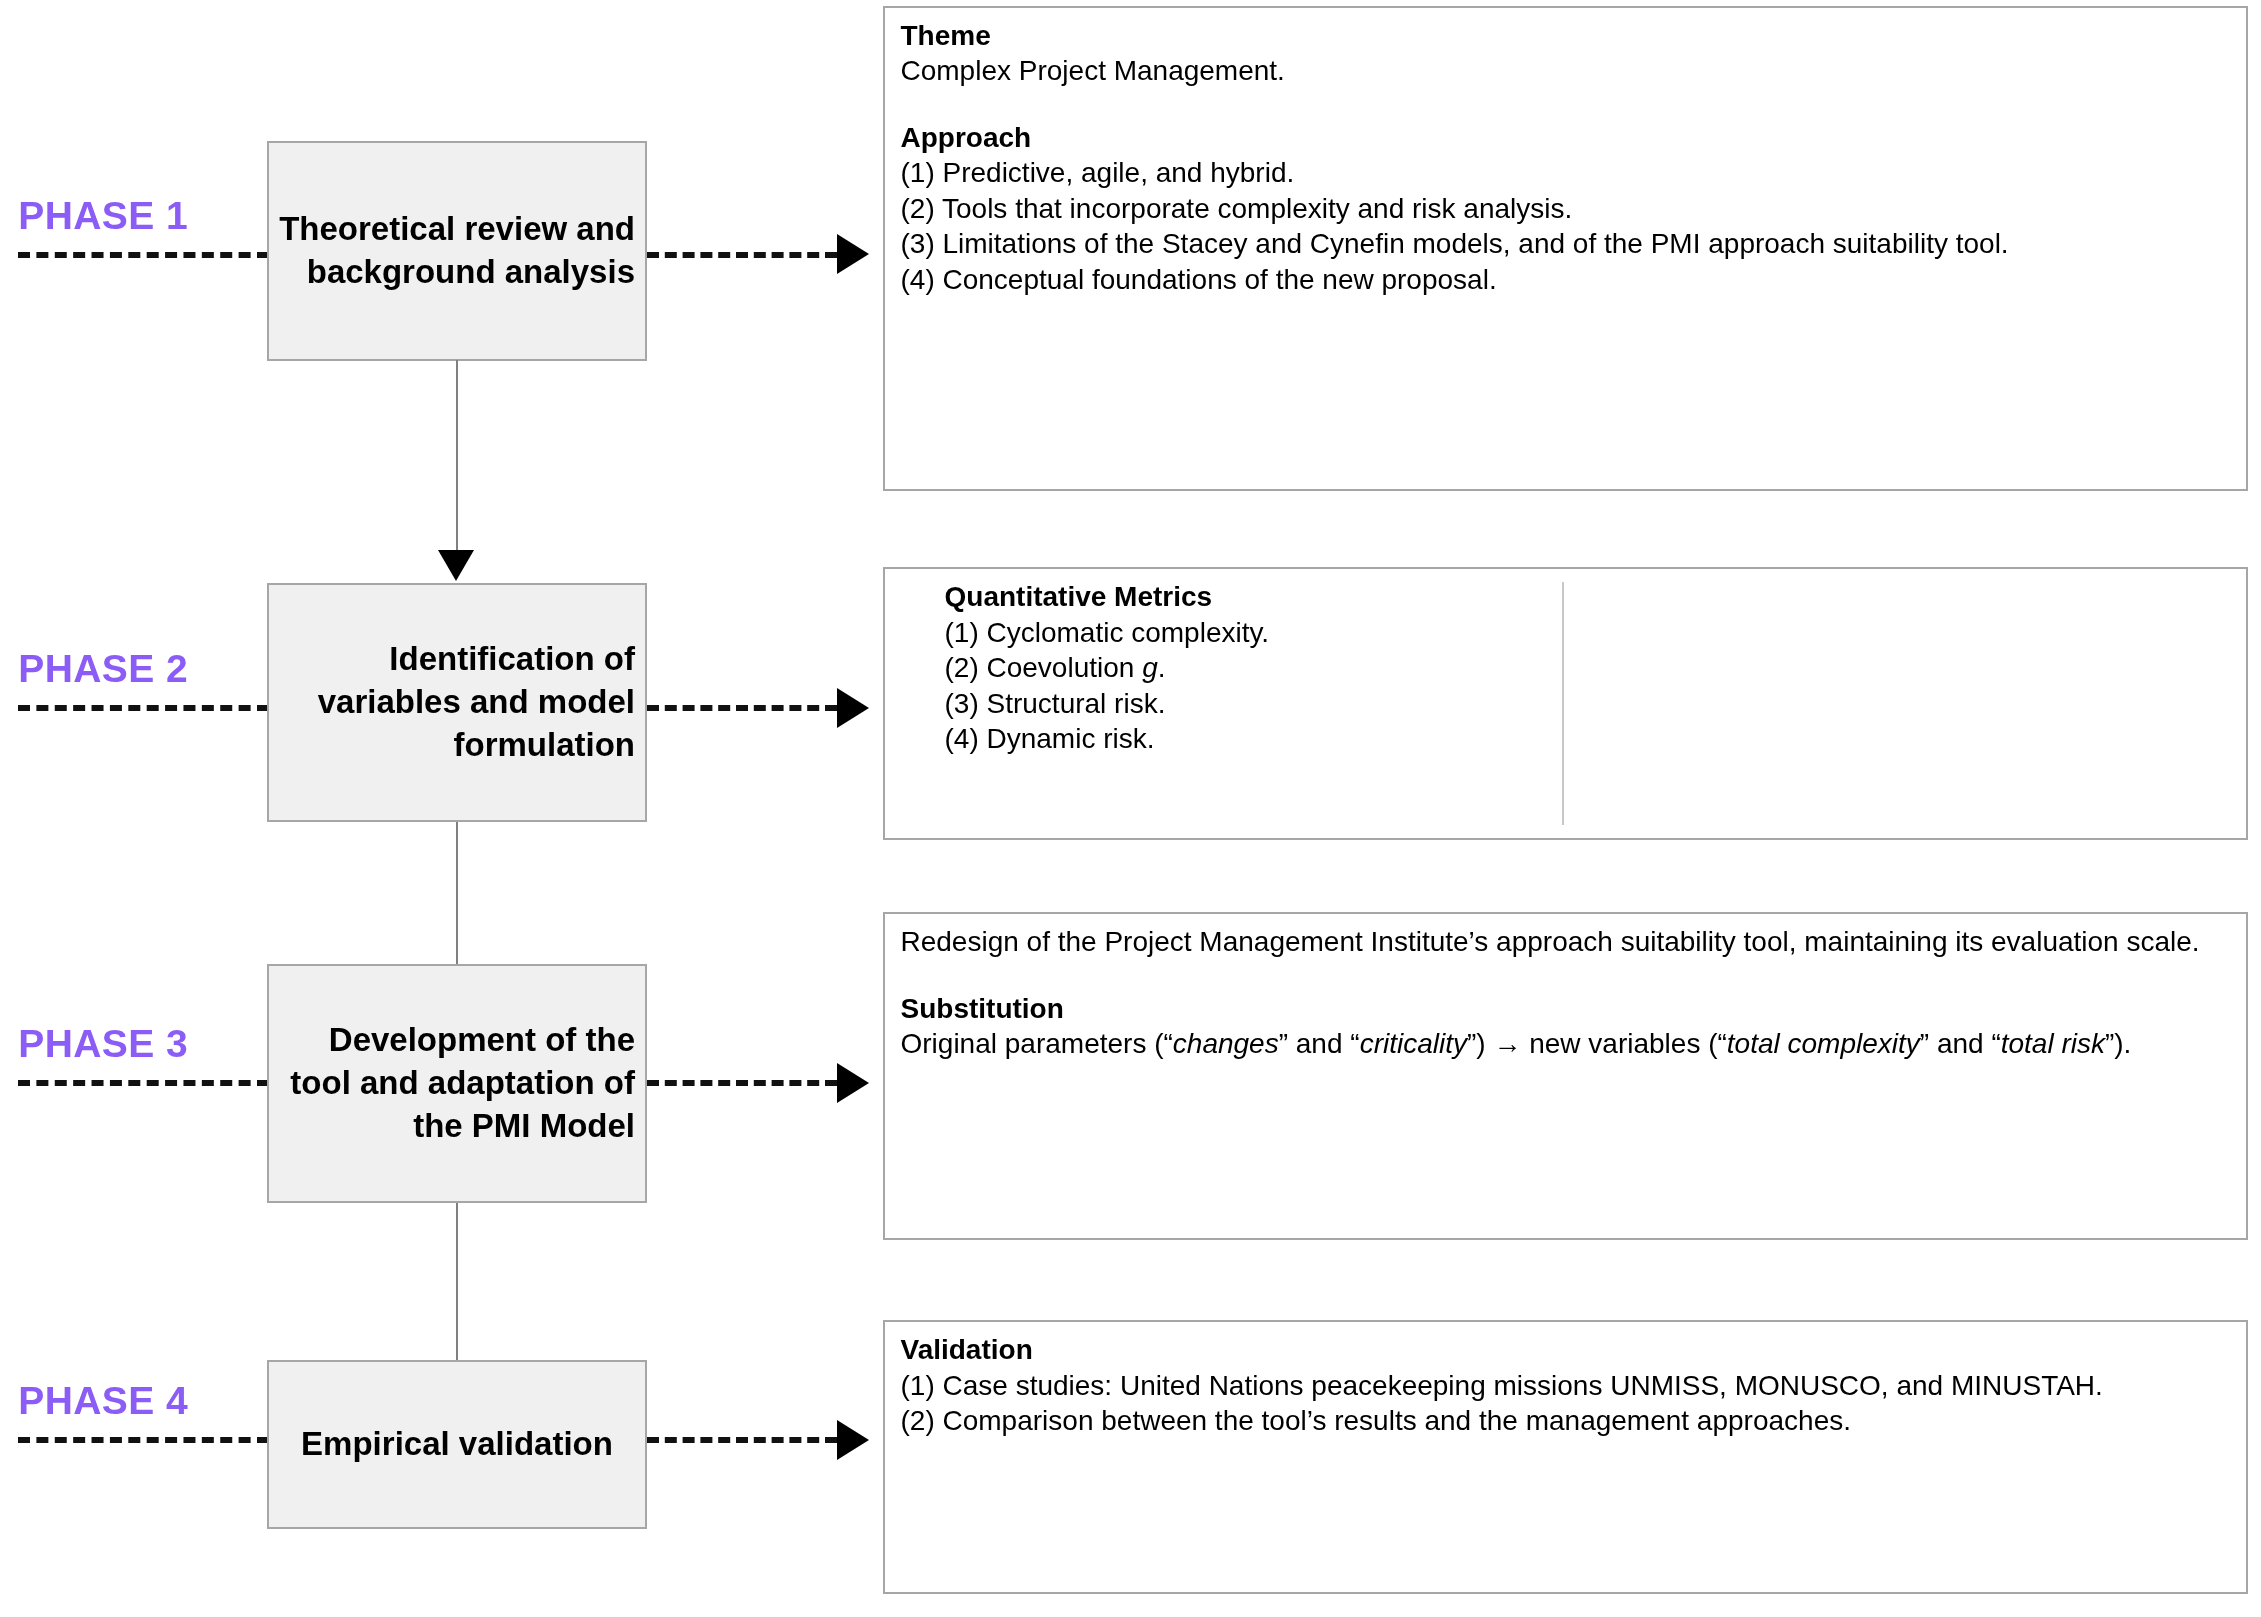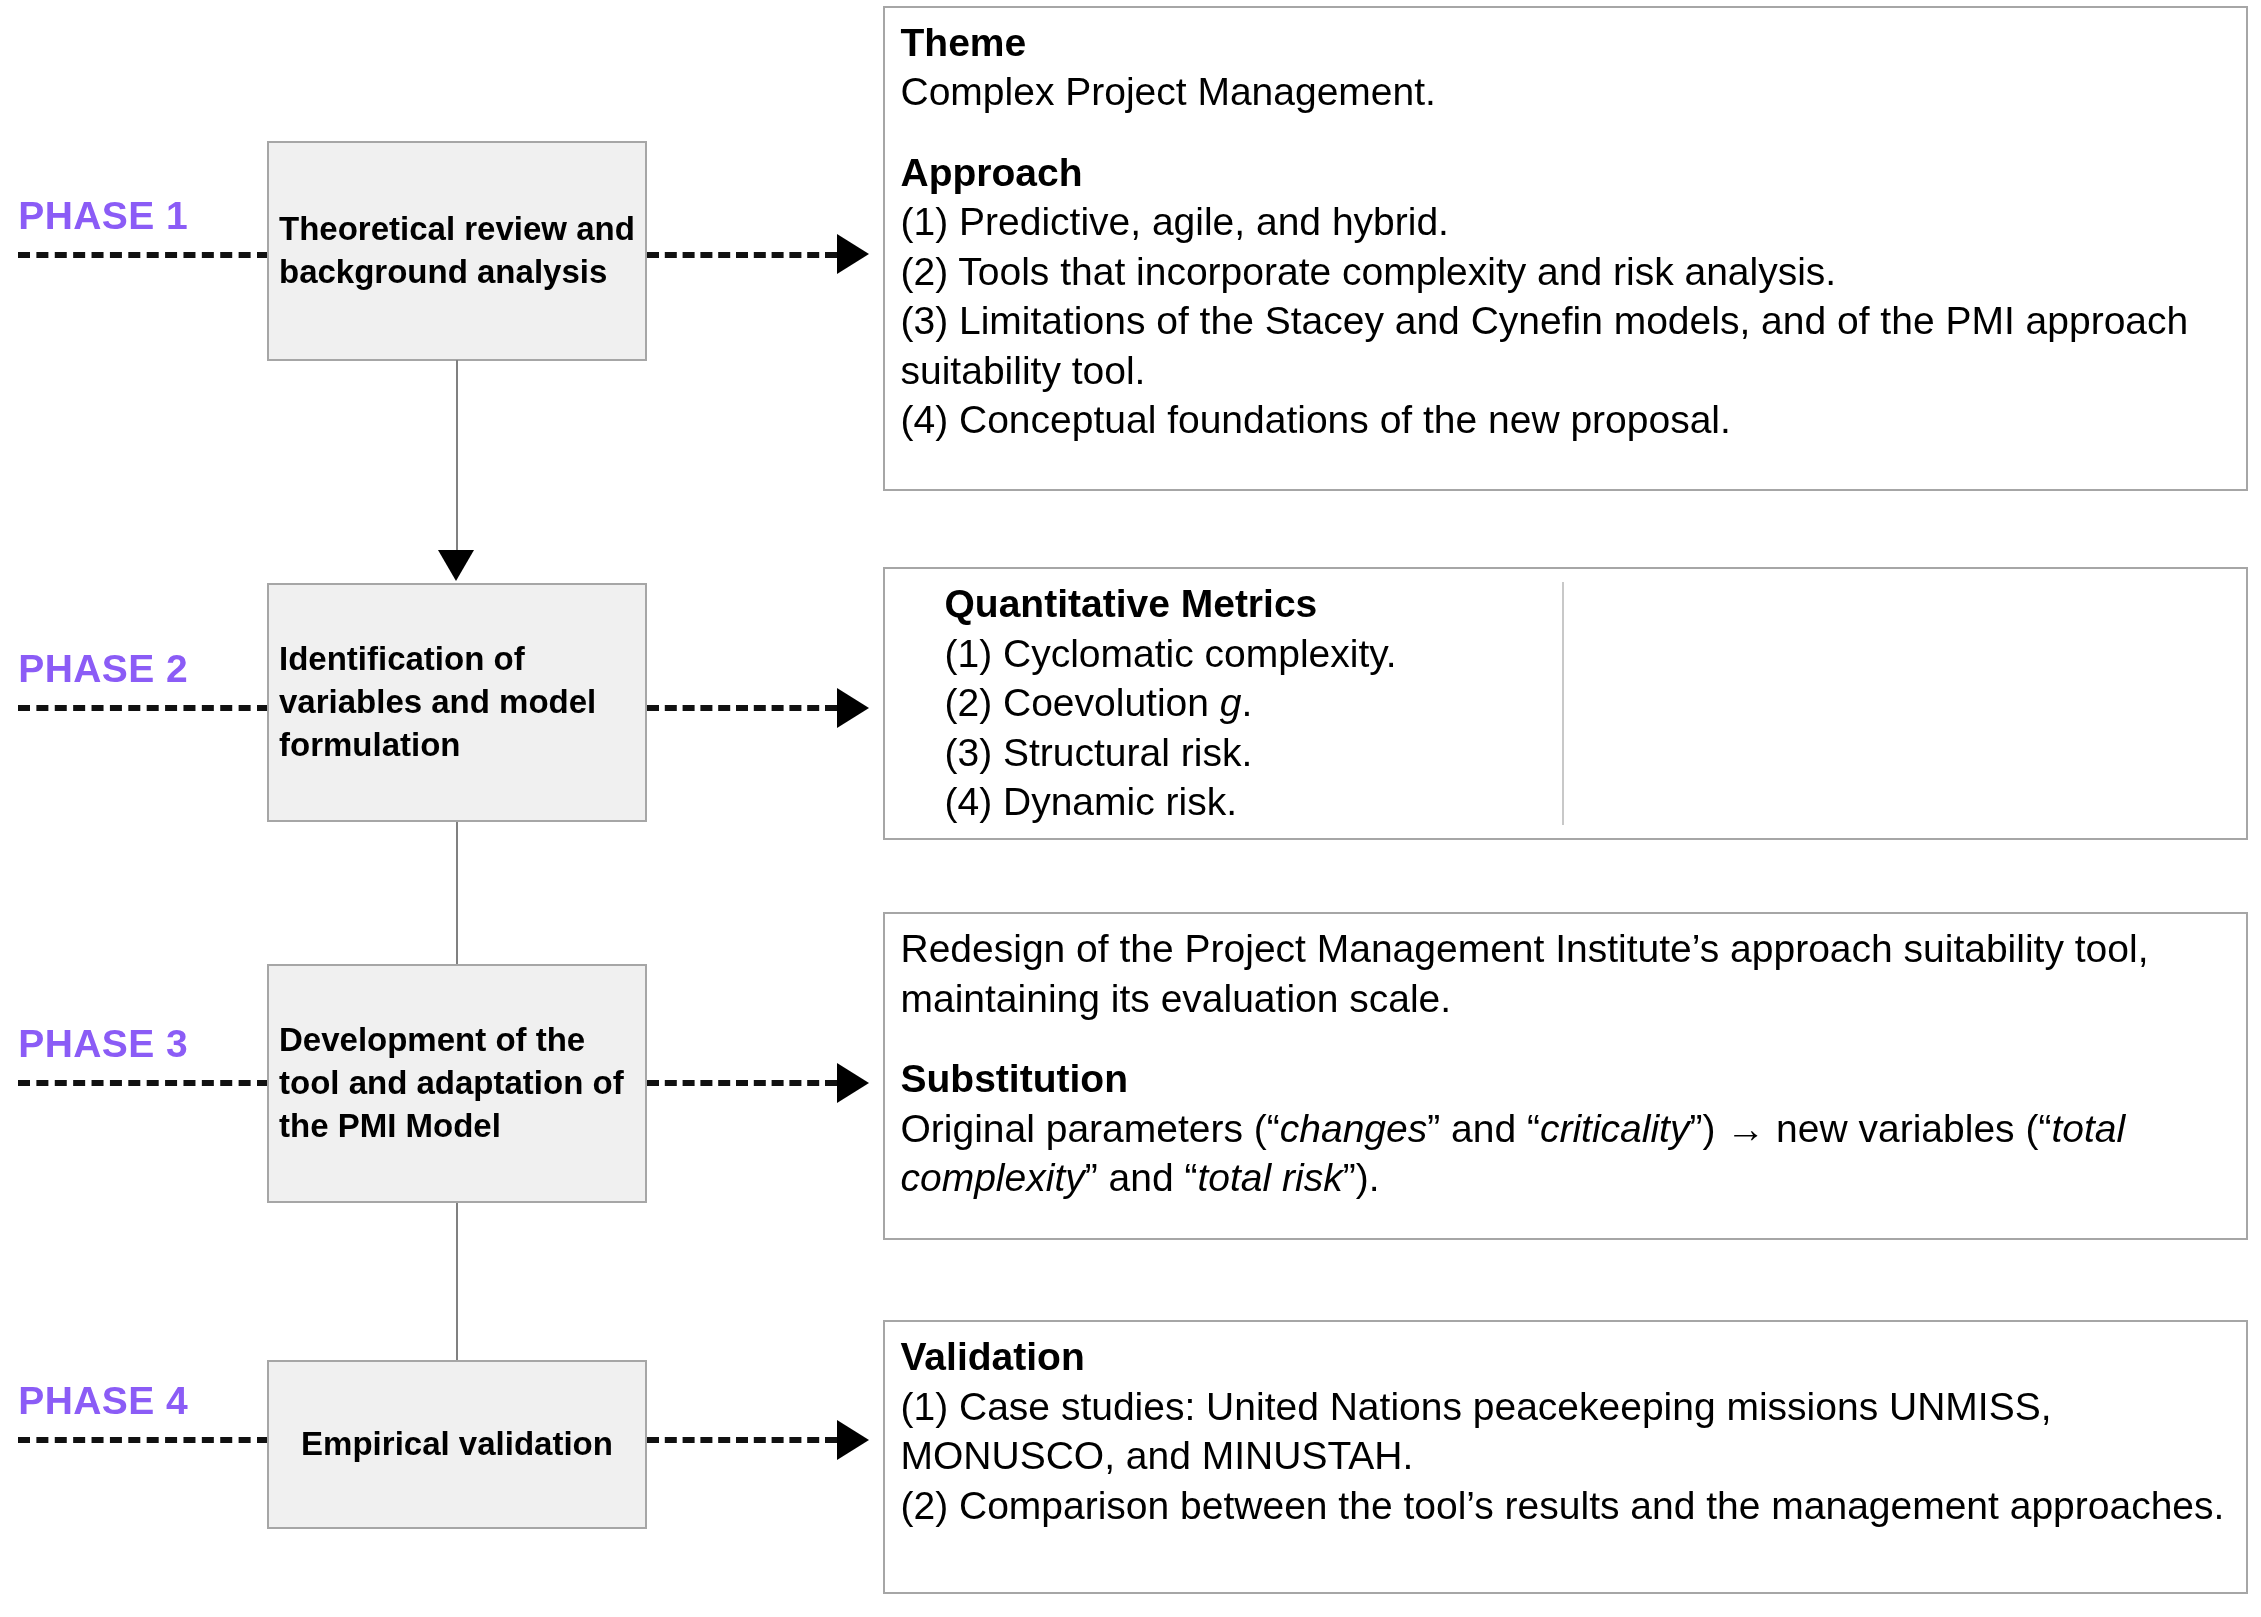--- a/index.html
+++ b/index.html
@@ -39,21 +39,21 @@
 
   
   .process-box {
     position: absolute;
     box-sizing: border-box;
     background: #f0f0f0;
     border: 2.8px solid #a6a6a6;
     display: flex;
     align-items: center;
     justify-content: center;
-    text-align: left;
+    text-align: right;
     padding: 4.2px 10px;
   }
   .process-box-text {
     font-family: "Liberation Sans", sans-serif;
     font-weight: bold;
     font-size: 33px;
     line-height: 1.30;
     color: #000000;
   }
 
@@ -101,21 +101,21 @@
     padding: 10px 14px 7px 15.5px;
     box-sizing: border-box;
   }
   .panel-col-divider {
     position: absolute;
     width: 0;
     border-left: 2.1px solid #c8c8c8;
   }
   .ptext {
     font-family: "Liberation Sans", sans-serif;
-    font-size: 39px;
+    font-size: 28px;
     line-height: 1.27;
     color: #000000;
     margin: 0;
     white-space: pre-wrap;
   }
   .ptext.bold { font-weight: bold; }
   .ptext.spacer-above { margin-top: 31px; }
   .ital { font-style: italic; }
 
   .panel-columns {

